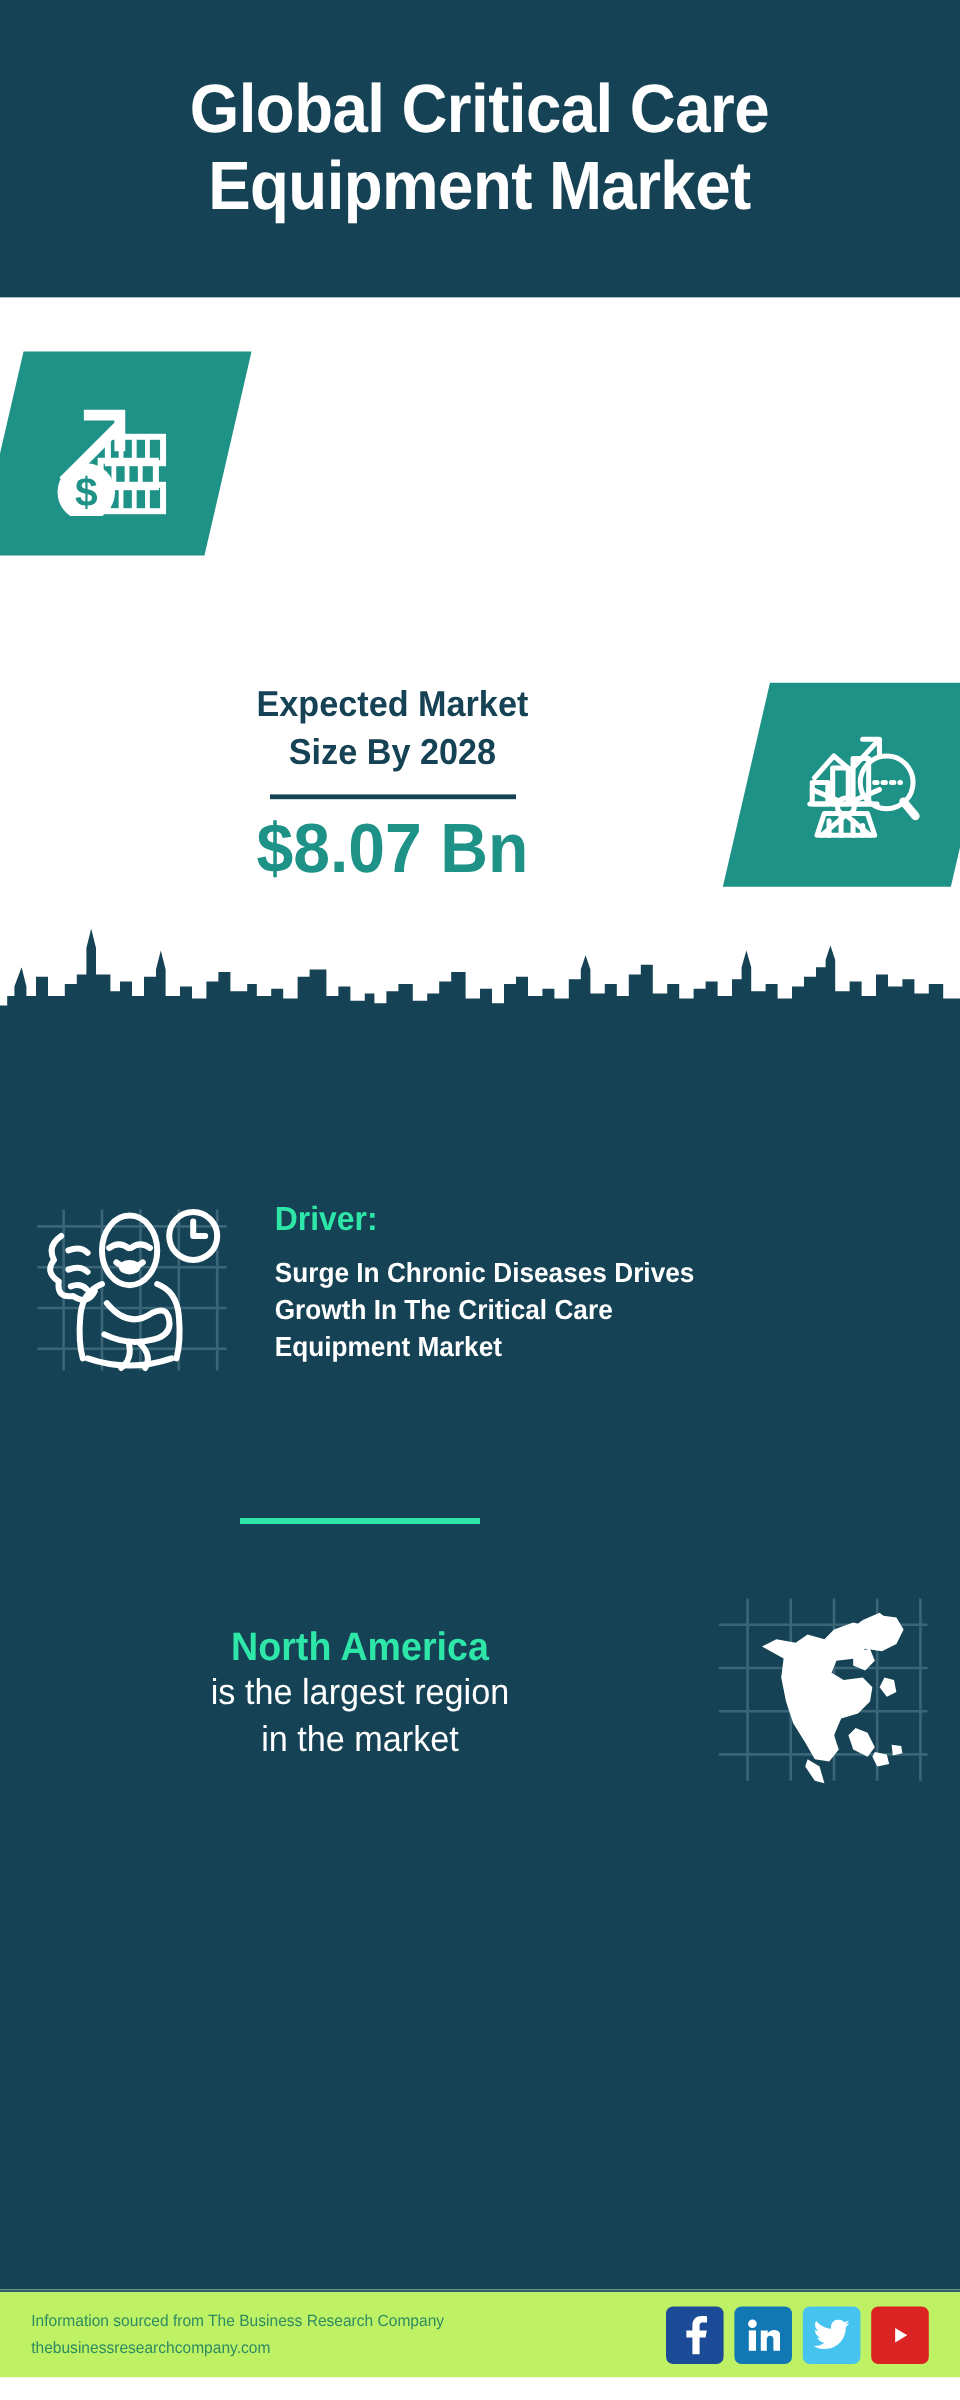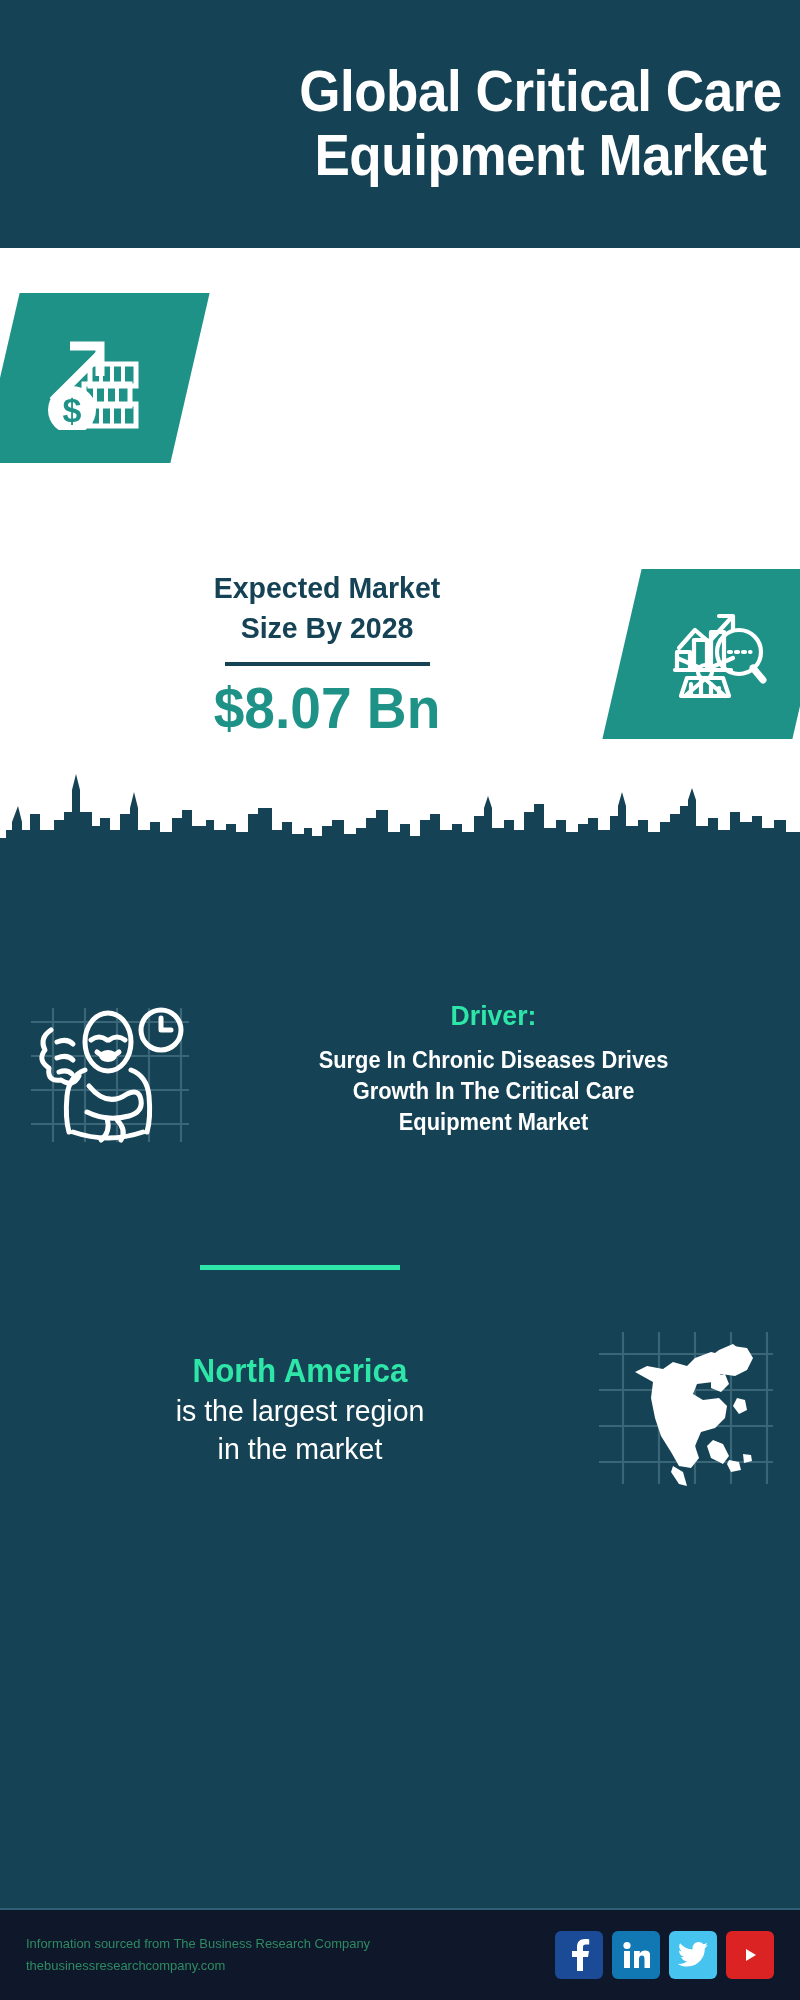--- a/index.html
+++ b/index.html
@@ -7,21 +7,21 @@
     width:800px;height:2000px;
     background:#ffffff;
     font-family:"Liberation Sans",sans-serif;
     overflow:hidden;
   }
   .page{position:relative;width:800px;height:2000px;}
 
   
   .header{
     height:248px;background:#154254;
-    display:flex;align-items:center;justify-content:flex-end;
+    display:flex;align-items:center;justify-content:center;
   }
   .header h1{
     margin:0;color:#ffffff;text-align:center;
     font-size:57px;line-height:1.12;font-weight:700;
     letter-spacing:-0.5px;
     font-family:"Liberation Sans",sans-serif;
     transform:scaleX(0.93);
   }
 
   
@@ -61,21 +61,21 @@
   .skyline{
     position:absolute;top:-118px;left:0;width:800px;height:120px;
     display:block;
   }
 
   .driver-row{
     position:absolute;top:112px;left:0;width:800px;
     display:flex;align-items:flex-start;
   }
   .driver-icon{width:215px;flex:none;display:flex;justify-content:center;}
-  .driver-text{flex:1;padding-right:28px;text-align:center;}
+  .driver-text{flex:1;padding-right:28px;text-align:left;}
   .driver-title{
     color:#2EE6A8;font-size:28px;font-weight:700;margin-bottom:13px;
     transform:scaleX(0.95);
   }
   .driver-body{
     color:#ffffff;font-size:23px;font-weight:700;line-height:1.35;
     transform:scaleX(0.95);
   }
 
   .mint-rule{
@@ -93,21 +93,21 @@
     transform:scaleX(0.95);
   }
   .region-sub{
     color:#ffffff;font-size:30px;font-weight:400;line-height:1.28;
     transform:scaleX(0.95);
   }
   .region-map{width:230px;flex:none;display:flex;justify-content:center;}
 
   
   .footer{
-    position:relative;background:#0f172a;height:92px;
+    position:relative;background:#bef264;height:73px;
     border-top:2px solid #2c5f73;
     display:flex;align-items:center;padding:0 26px;box-sizing:border-box;
   }
   .source{flex:1;color:#2e8b62;font-size:13.5px;line-height:1.65;transform:scaleX(0.96);transform-origin:left center;}
   .socials{display:flex;gap:9px;align-items:center;}
   .sq{width:48px;height:48px;border-radius:6px;display:flex;align-items:center;justify-content:center;}
   .sq-fb{background:#1b4a96;}
   .sq-li{background:#1278b4;}
   .sq-tw{background:#46c3ef;}
   .sq-yt{background:#dc2323;}

